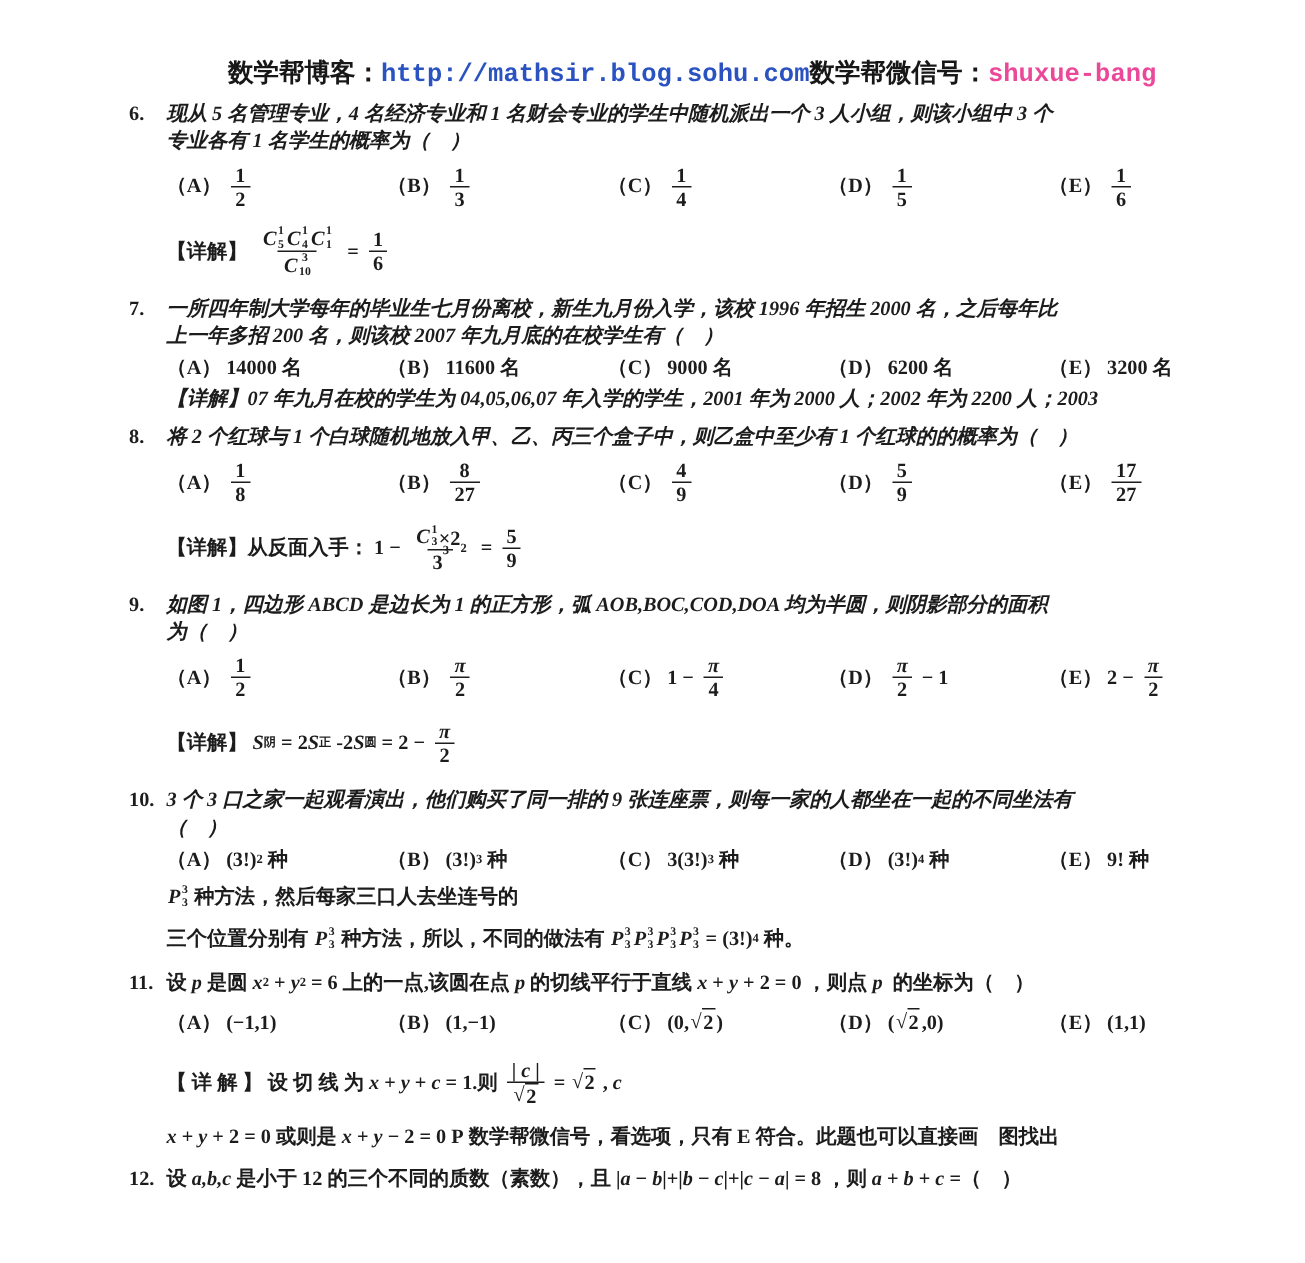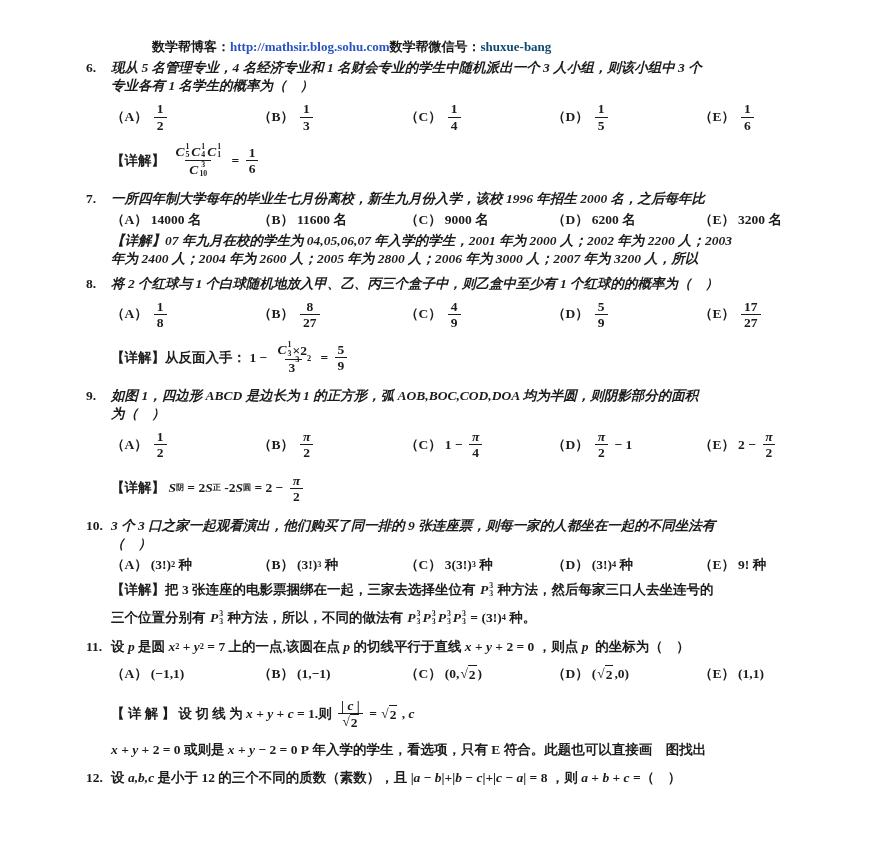--- a/index.html
+++ b/index.html
@@ -2,26 +2,26 @@
 <html><head>
 <meta charset="utf-8">
 <style>
   html,body{margin:0;padding:0;background:#ffffff;}
   .page{position:relative;width:870px;height:842px;background:#fff;overflow:hidden;
         font-family:"Liberation Serif","DejaVu Serif",serif;color:#1c1c1c;font-weight:bold;}
   .content{padding:38px 46px 0 86px;font-size:13.5px;line-height:1.34;}
 
   
   .header{display:flex;align-items:baseline;margin-left:66px;margin-bottom:4px;
-          font-family:"Liberation Sans","DejaVu Sans",sans-serif;font-size:13px;}
+          font-family:"Liberation Sans","DejaVu Sans",sans-serif;font-size:17px;}
   .header .lbl{color:#171717;}
-  .mono{font-family:Liberation Serif, serif;font-weight:bold;}
+  .mono{font-family:Liberation Mono, monospace;font-weight:bold;}
   .url{color:#2a52c0;text-decoration:none;}
   .wx-lbl{}
-  .wx-id{color:#0c4a6e;}
+  .wx-id{color:#ec4899;}
 
   
   .question{position:relative;padding-left:25px;margin-bottom:7px;}
   .q-num{position:absolute;left:0;top:0;}
   .q-line{white-space:pre-wrap;font-style:italic;}
 
   .opts{display:flex;align-items:center;margin:3px 0;}
   .opt{flex:0 0 147px;display:inline-flex;align-items:center;}
   .opt:last-child{flex:0 0 auto;}
   .opt-l{margin-right:3px;}
@@ -101,20 +101,21 @@
           <span>【详解】 </span>
           <span class="frac"><span class="fn"><span class="ss"><em>C</em><span class="stk"><span>1</span><span>5</span></span></span><span class="ss"><em>C</em><span class="stk"><span>1</span><span>4</span></span></span><span class="ss"><em>C</em><span class="stk"><span>1</span><span>1</span></span></span></span><span class="fd"><span class="ss"><em>C</em><span class="stk"><span>3</span><span>10</span></span></span></span></span>
           <span> = </span>
           <span class="frac"><span class="fn"><span>1</span></span><span class="fd"><span>6</span></span></span>
         </div>
     </div>
 
     <div class="question">
       <span class="q-num">7.</span>
       <div class="q-line">一所四年制大学每年的毕业生七月份离校，新生九月份入学，该校 1996 年招生 2000 名，之后每年比</div>
+      <div class="q-line">上一年多招 200 名，则该校 2007 年九月底的在校学生有（　）</div>
       <div class="opts">
         <span class="opt">
             <span class="opt-l">（A）</span>
             <span class="opt-v">
               <span>14000 名</span>
             </span>
           </span>
         <span class="opt">
             <span class="opt-l">（B）</span>
             <span class="opt-v">
@@ -134,21 +135,20 @@
             </span>
           </span>
         <span class="opt">
             <span class="opt-l">（E）</span>
             <span class="opt-v">
               <span>3200 名</span>
             </span>
           </span>
       </div>
       <div class="q-line">【详解】07 年九月在校的学生为 04,05,06,07 年入学的学生，2001 年为 2000 人；2002 年为 2200 人；2003</div>
-      <div class="q-line">年为 2400 人；2004 年为 2600 人；2005 年为 2800 人；2006 年为 3000 人；2007 年为 3200 人，所以</div>
     </div>
 
     <div class="question">
       <span class="q-num">8.</span>
       <div class="q-line">将 2 个红球与 1 个白球随机地放入甲、乙、丙三个盒子中，则乙盒中至少有 1 个红球的的概率为（　）</div>
       <div class="opts tall">
         <span class="opt">
             <span class="opt-l">（A）</span>
             <span class="opt-v">
               <span class="frac"><span class="fn"><span>1</span></span><span class="fd"><span>8</span></span></span>
@@ -279,21 +279,20 @@
             </span>
           </span>
         <span class="opt">
             <span class="opt-l">（E）</span>
             <span class="opt-v">
               <span>9! 种</span>
             </span>
           </span>
       </div>
       <div class="math-line" style="min-height:26px">
-          <span>【详解】把 3 张连座的电影票捆绑在一起，三家去选择坐位有 </span>
           <span class="ss"><em>P</em><span class="stk"><span>3</span><span>3</span></span></span>
           <span> 种方法，然后每家三口人去坐连号的</span>
         </div>
       <div class="math-line" style="min-height:26px">
           <span>三个位置分别有 </span>
           <span class="ss"><em>P</em><span class="stk"><span>3</span><span>3</span></span></span>
           <span> 种方法，所以，不同的做法有 </span>
           <span class="ss"><em>P</em><span class="stk"><span>3</span><span>3</span></span></span>
           <span class="ss"><em>P</em><span class="stk"><span>3</span><span>3</span></span></span>
           <span class="ss"><em>P</em><span class="stk"><span>3</span><span>3</span></span></span>
@@ -308,21 +307,21 @@
       <span class="q-num">11.</span>
       <div class="math-line">
           <span>设 </span>
           <em>p</em>
           <span> 是圆 </span>
           <em>x</em>
           <sup>2</sup>
           <span> + </span>
           <em>y</em>
           <sup>2</sup>
-          <span> = 7 上的一点,该圆在点 </span>
+          <span> = 6 上的一点,该圆在点 </span>
           <em>p</em>
           <span> 的切线平行于直线 </span>
           <em>x</em>
           <span> + </span>
           <em>y</em>
           <span> + 2 = 0 ，则点 </span>
           <em>p</em>
           <span>  的坐标为（　）</span>
         </div>
       <div class="opts" style="min-height:30px">
@@ -378,21 +377,21 @@
       <div class="math-line" style="min-height:24px">
           <em>x</em>
           <span> + </span>
           <em>y</em>
           <span> + 2 = 0 或则是 </span>
           <em>x</em>
           <span> + </span>
           <em>y</em>
           <span> − 2 = 0 </span>
           <strong>P</strong>
-          <span> 年入学的学生，看选项，只有 </span>
+          <span> 数学帮微信号，看选项，只有 </span>
           <strong>E</strong>
           <span> 符合。此题也可以直接画　图找出</span>
         </div>
     </div>
 
     <div class="question">
       <span class="q-num">12.</span>
       <div class="math-line">
           <span>设 </span>
           <em>a,b,c</em>

